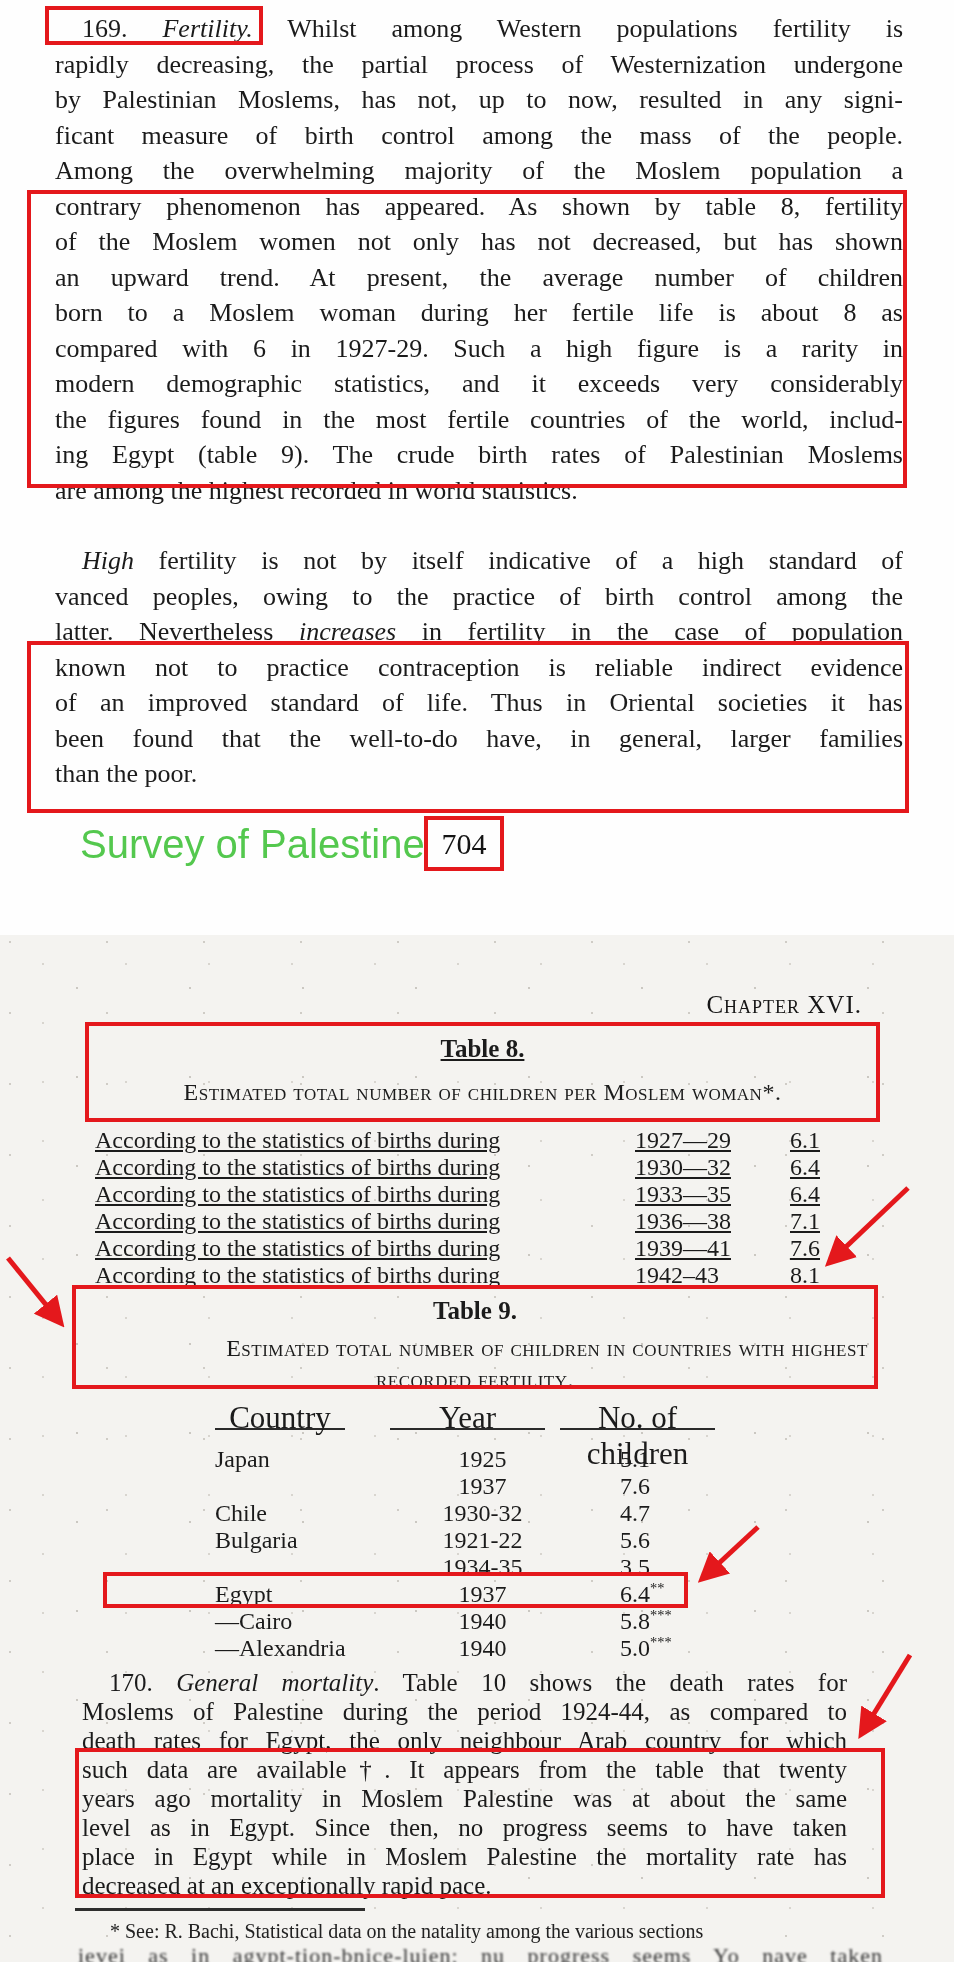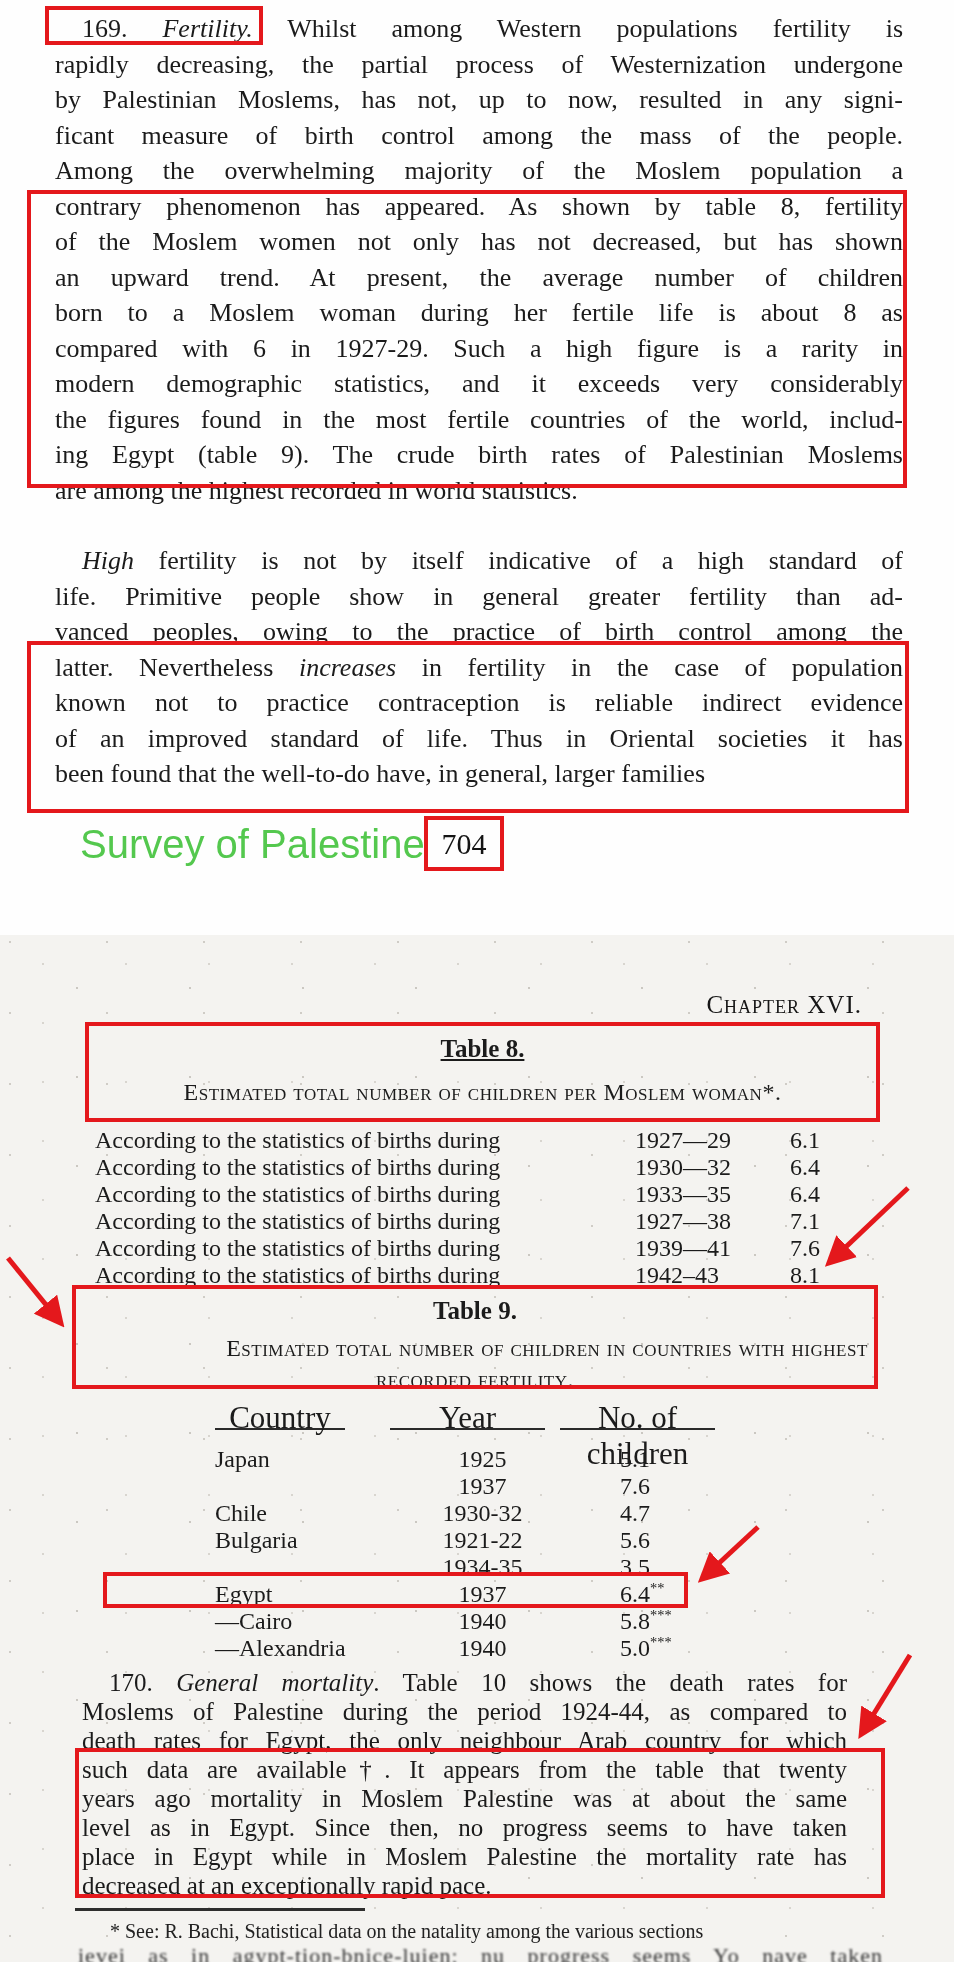--- a/index.html
+++ b/index.html
@@ -31,21 +31,21 @@
                font-size:40px;color:#54c84e;}
   .page-number{position:absolute;left:426px;top:818px;width:76px;height:52px;line-height:52px;
                text-align:center;font-size:30px;color:#141414;}
   
   .chapter{position:absolute;right:92px;top:56px;font-size:25px;font-variant:small-caps;
            letter-spacing:1px;color:#161616;}
   .t-title{position:absolute;left:85px;width:795px;text-align:center;font-weight:bold;font-size:25px;}
   .t-caption{position:absolute;left:85px;width:795px;text-align:center;font-variant:small-caps;
              font-size:24px;letter-spacing:.5px;}
   .t8rows{position:absolute;left:95px;top:192px;width:745px;font-size:24px;line-height:27px;}
-  .t8row{display:grid;grid-template-columns:540px 155px 1fr;}
+  .t8row{display:grid;grid-template-columns:540px 155px 1fr;text-decoration:underline;}
   .t9rows{position:absolute;left:215px;top:511px;width:530px;font-size:24px;line-height:27px;}
   .t9row{display:grid;grid-template-columns:205px 125px 1fr;}
   .t9row .year{text-align:center;}
   .t9row .val{padding-left:75px;}
   .thead{position:absolute;top:465px;height:28px;text-align:center;font-size:31px;
          border-bottom:2px solid #2a2a2a;}
   .th1{left:215px;width:130px;}
   .th2{left:390px;width:155px;}
   .th3{left:560px;width:155px;}
   
@@ -77,26 +77,26 @@
         <div class="jline">compared with 6 in 1927-29.  Such a high figure is a rarity in</div>
         <div class="jline">modern demographic statistics, and it exceeds very considerably</div>
         <div class="jline">the figures found in the most fertile countries of the world, includ-</div>
         <div class="jline">ing Egypt (table 9).  The crude birth rates of Palestinian Moslems</div>
         <div class="jline">are among the highest recorded in world statistics.</div>
       </div>
 
     <div class="para para2">
 
     <div class="jline"><i>High</i> fertility is not by itself indicative of a high standard of</div>
-        <div class="jline">life.  Primitive people show in general greater fertility than ad-</div>
         <div class="jline">vanced peoples, owing to the practice of birth control among the</div>
         <div class="jline">latter.  Nevertheless <i>increases</i> in fertility in the case of population</div>
         <div class="jline">known not to practice contraception is reliable indirect evidence</div>
         <div class="jline">of an improved standard of life.  Thus in Oriental societies it has</div>
         <div class="jline">been found that the well-to-do have, in general, larger families</div>
+        <div class="jline">than the poor.</div>
       </div>
 
     <div class="green-label">Survey of Palestine</div>
     <div class="page-number">704</div>
 
     <div class="rbox" style="left:45px;top:6px;width:218px;height:39px;"></div>
     <div class="rbox" style="left:27px;top:190px;width:880px;height:298px;"></div>
     <div class="rbox" style="left:27px;top:641px;width:882px;height:172px;"></div>
     <div class="rbox" style="left:424px;top:816px;width:80px;height:55px;"></div>
   </section>
@@ -122,21 +122,21 @@
         </div>
 
         <div class="t8row">
           <span class="lbl">According to the statistics of births during</span>
           <span class="year">1933—35</span>
           <span class="val">6.4</span>
         </div>
 
         <div class="t8row">
           <span class="lbl">According to the statistics of births during</span>
-          <span class="year">1927—38</span>
+          <span class="year">1936—38</span>
           <span class="val">7.1</span>
         </div>
 
         <div class="t8row">
           <span class="lbl">According to the statistics of births during</span>
           <span class="year">1939—41</span>
           <span class="val">7.6</span>
         </div>
 
         <div class="t8row">

